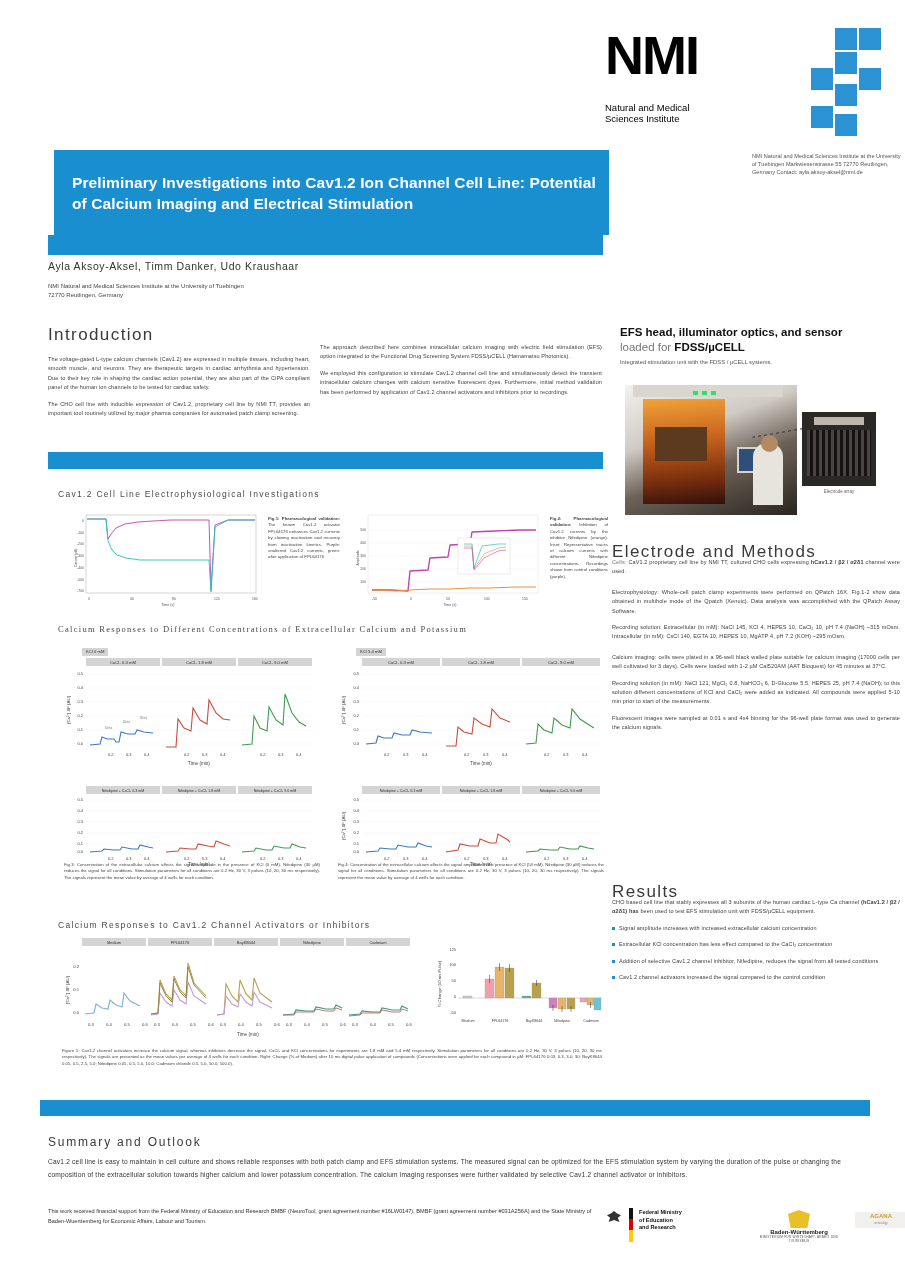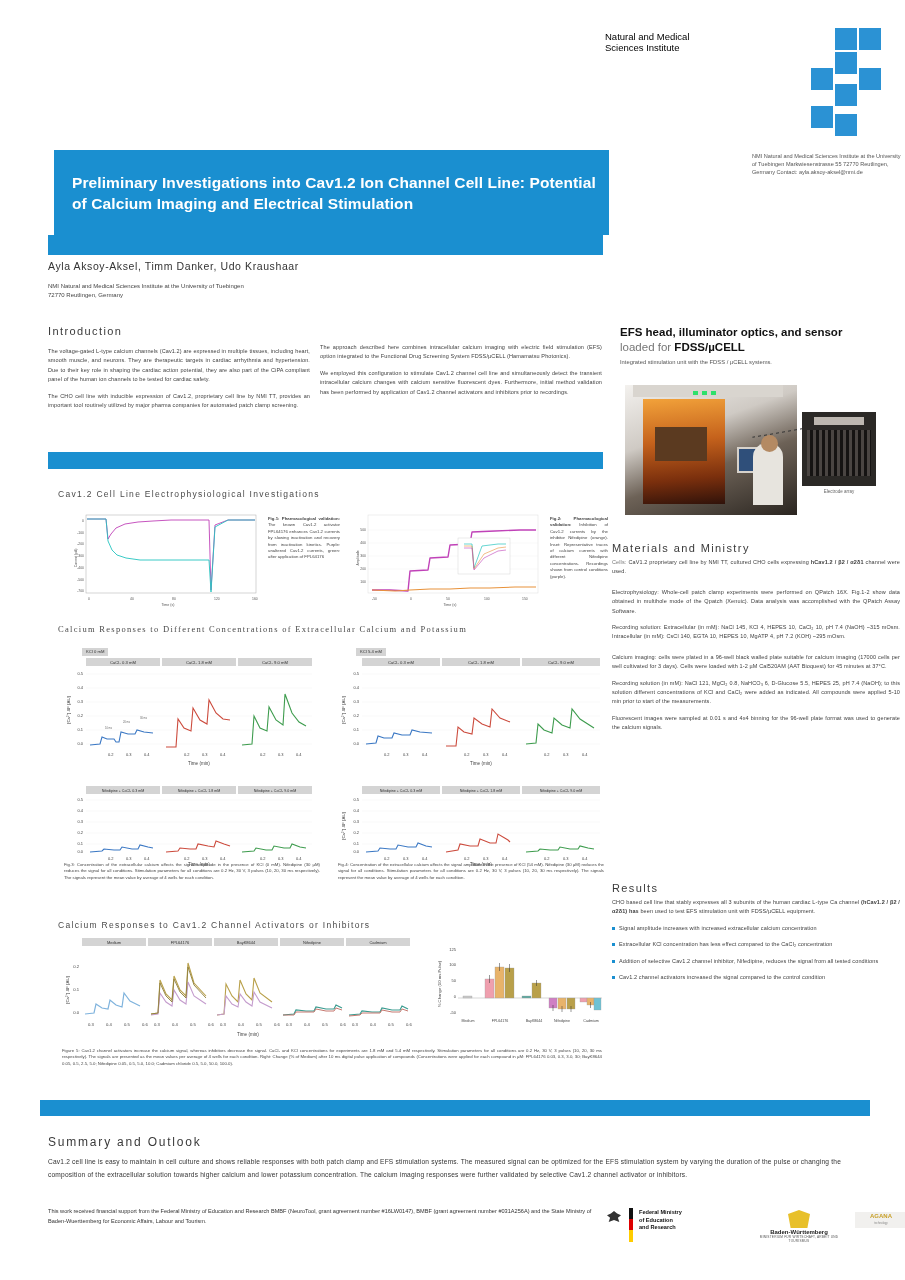--- a/index.html
+++ b/index.html
@@ -6,40 +6,40 @@
   body{
     width:905px;height:1280px;background:#ffffff;
     font-family:"Liberation Sans", sans-serif;
     color:#231f20;overflow:hidden;position:relative;
   }
   .poster{position:absolute;inset:0;}
 
   
   .logo-block{position:absolute;left:605px;top:28px;width:280px;height:120px;}
   .logo-nmi{font-family:"Liberation Sans",sans-serif;font-weight:bold;font-size:54px;letter-spacing:-2px;color:#000;line-height:54px;}
-  .logo-sub{font-size:9.5px;line-height:11px;color:#000;margin-top:3px;}
+  .logo-sub{font-size:9.5px;line-height:11px;color:#000;margin-top:20px;}
   .logo-mark{position:absolute;right:4px;top:0px;width:92px;height:110px;}
   .lm{position:absolute;background:#2b92d4;}
 
   .addr{position:absolute;left:752px;top:152px;width:150px;font-size:5.6px;line-height:8.2px;color:#555;}
 
   .title-bar{position:absolute;left:54px;top:150px;width:555px;height:85px;background:#1a8fd0;}
   .title-bar h1{margin:0;color:#fff;font-weight:bold;font-size:15.5px;line-height:21px;padding:22px 0 0 18px;letter-spacing:.1px;}
   .title-bar-ext{position:absolute;left:48px;top:235px;width:555px;height:20px;background:#1a8fd0;}
 
   .authors{position:absolute;left:48px;top:260px;font-size:10.5px;letter-spacing:.6px;color:#333;}
   .affil{position:absolute;left:48px;top:282px;font-size:6px;line-height:8.5px;color:#444;}
 
   
   .divider{position:absolute;background:#1a8fd0;}
   .div-1{left:48px;top:452px;width:555px;height:17px;}
   .div-2{left:40px;top:1100px;width:830px;height:16px;}
 
   
-  .h-sec{font-size:11px;letter-spacing:1.4px;color:#3a3a3a;font-weight:400;}
+  .h-sec{font-size:17px;letter-spacing:1.4px;color:#3a3a3a;font-weight:400;}
   .intro-left{position:absolute;left:48px;top:325px;width:262px;}
   .intro-right{position:absolute;left:320px;top:343px;width:282px;}
   .body-txt{font-size:5.5px;line-height:9.4px;color:#3d3d3d;text-align:justify;letter-spacing:.12px;}
   .body-txt p{margin:0 0 7px 0;}
 
   
   .rc{position:absolute;left:620px;width:288px;}
   .rc-title{font-weight:bold;font-size:11.5px;line-height:15px;color:#111;}
   .rc-sub{font-size:5.8px;color:#555;margin-top:4px;}
 
@@ -99,20 +99,21 @@
   .agana{position:absolute;left:250px;top:4px;width:52px;height:16px;background:#f1f0ee;text-align:center;}
   .agana .t{font-size:6px;font-weight:bold;color:#c8a02a;line-height:9px;}
   .agana .s{font-size:2.8px;color:#888;}
 </style>
 </head>
 <body>
 
 <div class="poster">
 
   <div class="logo-block">
+    <div class="logo-nmi">NMI</div>
     <div class="logo-sub">
       <div>Natural and Medical</div>
       <div>Sciences Institute</div>
     </div>
     <div class="logo-mark">
       <div class="lm" style="left:46px;top:0;width:22px;height:22px;"></div>
       <div class="lm" style="left:70px;top:0;width:22px;height:22px;"></div>
       <div class="lm" style="left:46px;top:24px;width:22px;height:22px;"></div>
       <div class="lm" style="left:22px;top:40px;width:22px;height:22px;"></div>
       <div class="lm" style="left:70px;top:40px;width:22px;height:22px;"></div>
@@ -169,21 +170,21 @@
       <div class="pers"></div>
       <div class="head"></div>
   </div>
   <div class="leader"></div>
   <div class="photo2">
     <div class="bar"></div>
       <div class="strip"></div>
   </div>
   <div class="photo2cap">Electrode array</div>
 
-  <div class="h-sec mm-head">Materials and Ministry</div>
+  <div class="h-sec mm-head">Electrode and Methods</div>
   <div class="mm-body body-txt">
     <p><span style="color:#777">Cells: </span><span>CaV1.2 proprietary cell line by NMI TT, cultured CHO cells expressing </span><span style="font-weight:bold">hCav1.2 / β2 / α2δ1</span><span> channel were used.</span></p>
     <p style="margin-top:11px;">Electrophysiology: Whole-cell patch clamp experiments were performed on QPatch 16X. Fig.1-2 show data obtained in multihole mode of the Qpatch (Xenuic). Data analysis was accomplished with the QPatch Assay Software.</p>
     <p>Recording solution: Extracellular (in mM): NaCl 145, KCl 4, HEPES 10, CaCl₂ 10, pH 7.4 (NaOH) ~315 mOsm. Intracellular (in mM): CsCl 140, EGTA 10, HEPES 10, MgATP 4, pH 7.2 (KOH) ~295 mOsm.</p>
     <p style="margin-top:11px;">Calcium imaging: cells were plated in a 96-well black walled plate suitable for calcium imaging (17000 cells per well cultivated for 3 days). Cells were loaded with 1-2 µM Cal520AM (AAT Bioquest) for 45 minutes at 37°C.</p>
     <p>Recording solution (in mM): NaCl 121, MgCl₂ 0.8, NaHCO₃ 6, D-Glucose 5.5, HEPES 25, pH 7.4 (NaOH); to this solution different concentrations of KCl and CaCl₂ were added as indicated. All compounds were applied 5-10 min prior to start of the measurements.</p>
     <p>Fluorescent images were sampled at 0.01 s and 4x4 binning for the 96-well plate format was used to generate the calcium signals.</p>
   </div>
 
   <div class="h-sec res-head">Results</div>

